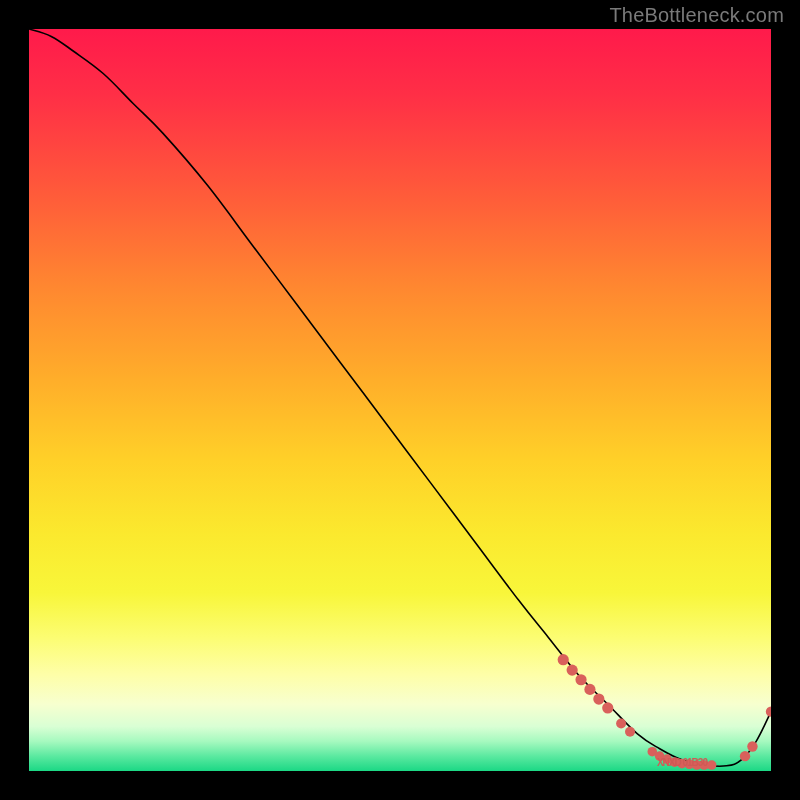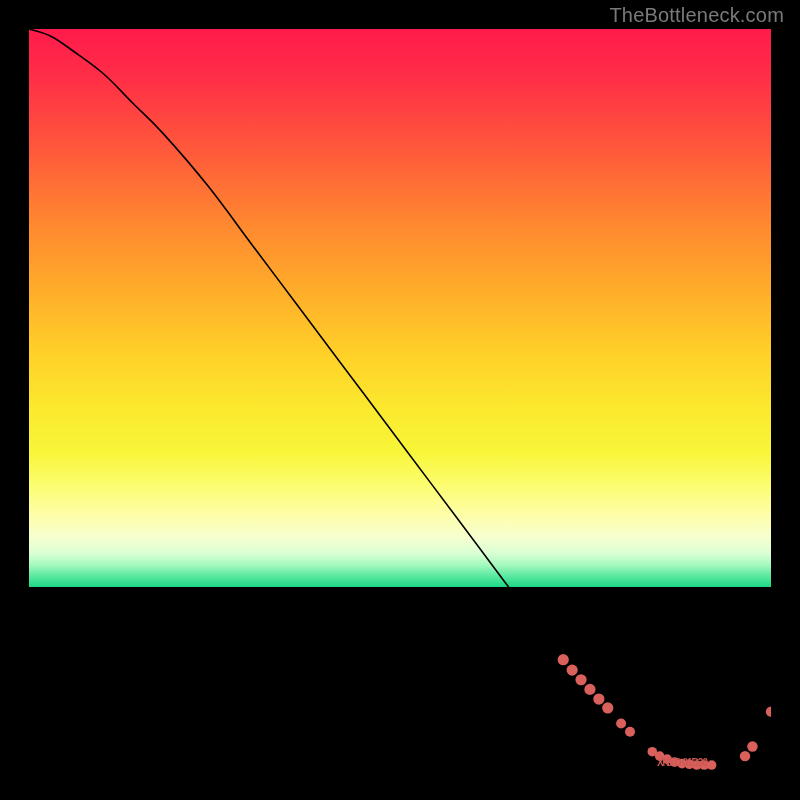--- a/index.html
+++ b/index.html
@@ -25,21 +25,21 @@
     color: #7a7a7a;
     font-size: 20px;
     letter-spacing: 0.2px;
     font-weight: 400;
   }
   .plot {
     position: absolute;
     left: 29px;
     top: 29px;
     width: 742px;
-    height: 558px;
+    height: 742px;
     
     background: linear-gradient(
       to bottom,
       #ff1a4b 0%,
       #ff2f46 9%,
       #ff5a3a 22%,
       #ff8830 35%,
       #ffad2a 47%,
       #ffd028 58%,
       #fbe92e 68%,

